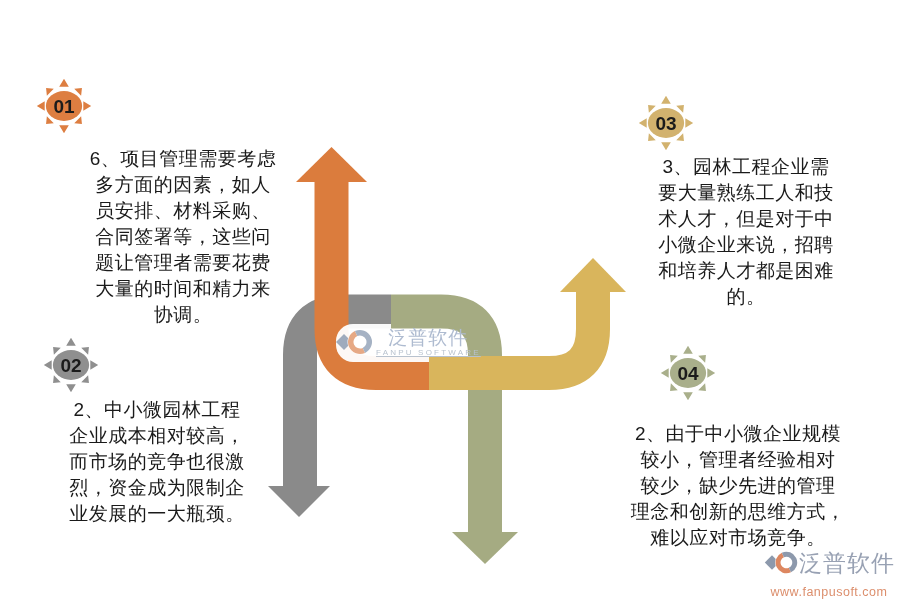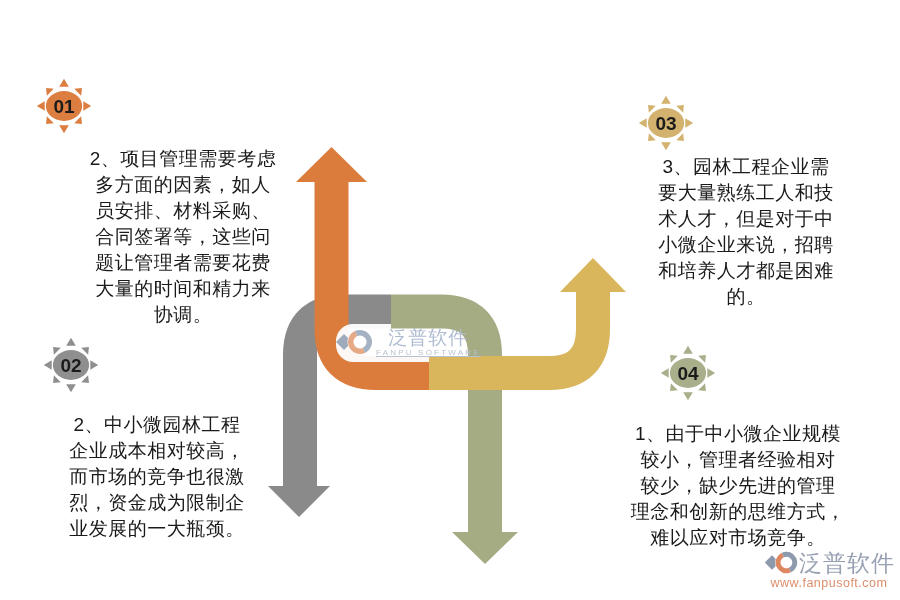--- a/index.html
+++ b/index.html
@@ -16,21 +16,21 @@
     position:absolute;color:#1a1a1a;font-size:19px;line-height:26px;
     letter-spacing:0.5px;white-space:pre-line;
   }
   .wm{position:absolute;left:334px;top:322px;display:flex;align-items:center;height:40px;}
   .wm-texts{margin-left:2px;}
   .wm-name{font-size:19px;color:#aebbd0;letter-spacing:1px;line-height:20px;}
   .wm-en{font-size:8px;color:#b8c2ce;letter-spacing:2.2px;line-height:9px;text-decoration:underline;}
   .footer-brand{position:absolute;left:763px;top:549px;width:132px;}
   .fb-row{display:flex;align-items:center;}
   .fb-name{font-size:23px;color:#98a1b3;letter-spacing:1px;line-height:26px;}
-  .fb-url{font-size:12.5px;color:#dc8e6c;letter-spacing:0.5px;line-height:14px;margin-top:0px;}
+  .fb-url{font-size:12.5px;color:#dc8e6c;letter-spacing:0.5px;line-height:14px;margin-top:9px;}
 </style>
 </head>
 <body>
 
 <div class="stage">
 
   <svg class="arrows" viewBox="0 0 900 600">
 
     <g>
       <path class="shaft" d="M 391 311.5 L 344 311.5 Q 300 311.5 300 355 L 300 486" stroke="#8A8A8A"></path>
@@ -72,39 +72,39 @@
     <ellipse cx="32" cy="32" rx="20" ry="16.5" fill="#D2B26E"></ellipse>
     <text x="32" y="39.5" text-anchor="middle" font-size="21" fill="#1b1b1b">03</text>
   </svg>
 
   <svg class="star" style="left:659px;top:344px" viewBox="0 0 64 64">
     <path d="M32 2 L26.7 10.7 L37.3 10.7 Z M32 62 L26.7 53.3 L37.3 53.3 Z M2 32 L10.7 26.7 L10.7 37.3 Z M62 32 L53.3 26.7 L53.3 37.3 Z M12.2 12.2 L13.1 20.7 L20.7 13.1 Z M51.8 12.2 L50.9 20.7 L43.3 13.1 Z M12.2 51.8 L20.7 50.9 L13.1 43.3 Z M51.8 51.8 L43.3 50.9 L50.9 43.3 Z" fill="#A9AF8B"></path>
     <ellipse cx="32" cy="32" rx="20" ry="16.5" fill="#A9AF8B"></ellipse>
     <text x="32" y="39.5" text-anchor="middle" font-size="21" fill="#1b1b1b">04</text>
   </svg>
 
-  <div class="note" style="left:75px;top:146px;width:216px">2、项目管理需要考虑
+  <div class="note" style="left:75px;top:146px;width:216px">6、项目管理需要考虑
 多方面的因素，如人
 员安排、材料采购、
 合同签署等，这些问
 题让管理者需要花费
 大量的时间和精力来
 协调。</div>
-  <div class="note" style="left:55px;top:412px;width:204px">2、中小微园林工程
+  <div class="note" style="left:55px;top:397px;width:204px">2、中小微园林工程
 企业成本相对较高，
 而市场的竞争也很激
 烈，资金成为限制企
 业发展的一大瓶颈。</div>
   <div class="note" style="left:644px;top:154px;width:204px">3、园林工程企业需
 要大量熟练工人和技
 术人才，但是对于中
 小微企业来说，招聘
 和培养人才都是困难
 的。</div>
-  <div class="note" style="left:618px;top:421px;width:240px">1、由于中小微企业规模
+  <div class="note" style="left:618px;top:421px;width:240px">2、由于中小微企业规模
 较小，管理者经验相对
 较少，缺少先进的管理
 理念和创新的思维方式，
 难以应对市场竞争。</div>
 
   <div class="wm">
     <svg width="40" height="30" viewBox="0 0 40 30">
       <path d="M2 15 L10 7 L18 15 L10 23 Z" fill="#9FABBD"></path>
       <circle cx="26" cy="15" r="12.5" fill="#ffffff"></circle>
       <g transform="rotate(-25 26 15)">

